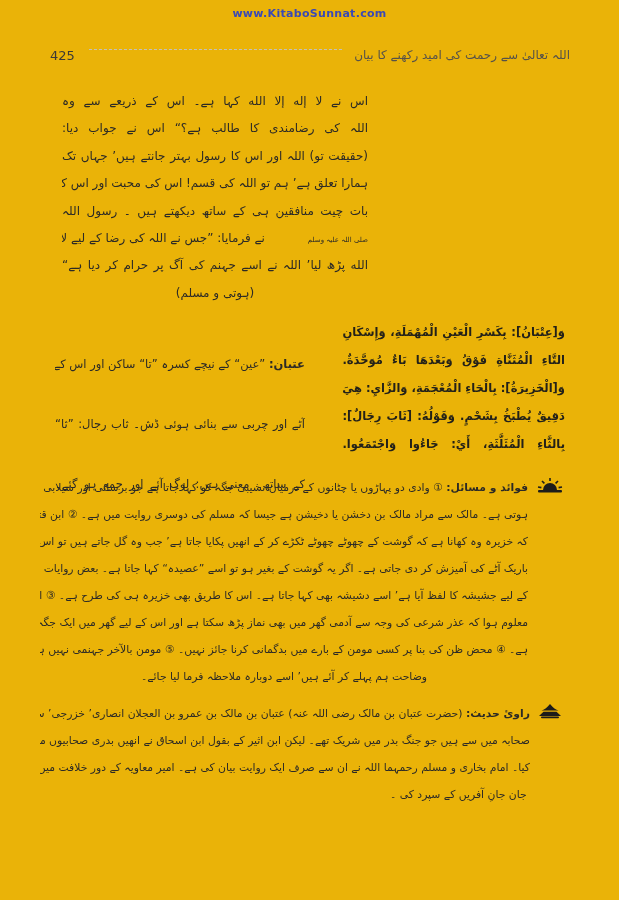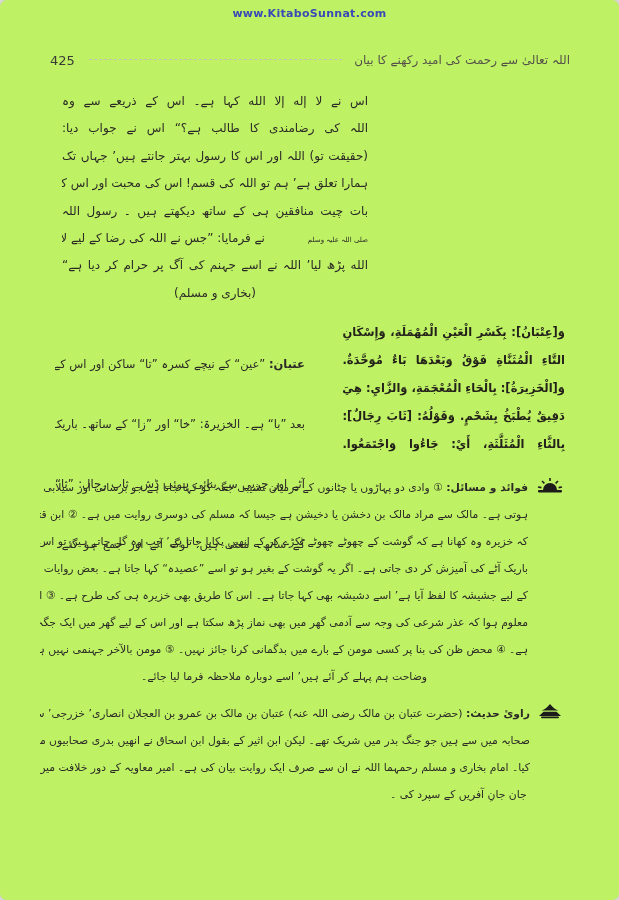--- a/index.html
+++ b/index.html
@@ -1,34 +1,33 @@
 <!DOCTYPE html>
 <html lang="ur" dir="rtl"><head>
 <meta charset="utf-8">
 <style>
   html,body { margin:0; padding:0; background:#e8e6e2; }
   .page {
     position:relative; width:619px; height:900px; margin:0 auto;
-    background:#bef264;
+    background:#eab308;
     box-shadow:0 0 6px rgba(0,0,0,.25);
     overflow:hidden;
     font-family:"DejaVu Sans", sans-serif;
     color:#2c2a26;
-    border-radius:7px;
   }
   
   .url-bar {
     position:absolute; top:7px; left:0; width:100%;
     text-align:center; direction:ltr;
     font-size:11px; font-weight:bold; color:#3a49b5; letter-spacing:.3px;
   }
   
   .header-row {
     position:absolute; top:48px; left:50px; width:520px; height:24px;
-    display:flex; direction:ltr; align-items:center;
+    display:flex; direction:ltr; 
   }
   .page-num { flex:none; font-size:13px; color:#3b3a36; direction:ltr; }
   .header-rule { flex:1 1 auto; border-bottom:1px dashed #c3c0b8; margin:0 12px 2px 14px; height:1px; }
   .chapter-title { flex:none; direction:rtl; font-size:12px; color:#56524a; max-width:220px; white-space:nowrap; overflow:hidden; }
   
   .jline {
     direction:rtl; white-space:nowrap; overflow:hidden;
     text-align:justify; text-align-last:justify;
   }
   .center-line { direction:rtl; white-space:nowrap; overflow:hidden; text-align:center; text-align-last:center; }
@@ -74,34 +73,33 @@
   </div>
 
   <div class="block1">
     <div class="jline">اس نے لا إله إلا الله کہا ہے۔ اس کے ذریعے سے وہ</div>
     <div class="jline">اللہ کی رضامندی کا طالب ہے؟“ اس نے جواب دیا:</div>
     <div class="jline">(حقیقت تو) اللہ اور اس کا رسول بہتر جانتے ہیں’ جہاں تک</div>
     <div class="jline">ہمارا تعلق ہے’ ہم تو اللہ کی قسم! اس کی محبت اور اس کی</div>
     <div class="jline">بات چیت منافقین ہی کے ساتھ دیکھتے ہیں ۔ رسول اللہ</div>
     <div class="jline"><span class="saw">صلی اللہ علیہ وسلم</span> <span>نے فرمایا: ”جس نے اللہ کی رضا کے لیے لا إله إلا</span></div>
     <div class="jline">الله پڑھ لیا’ اللہ نے اسے جہنم کی آگ پر حرام کر دیا ہے“</div>
-    <div class="center-line">(بخاری و مسلم)</div>
+    <div class="center-line">(ہوتی و مسلم)</div>
   </div>
 
   <div class="two-col">
     <div class="ar-col">
       <div class="jline">وَ[عِتْبَانُ]: بِكَسْرِ الْعَيْنِ الْمُهْمَلَةِ، وَإِسْكَانِ</div>
       <div class="jline">التَّاءِ الْمُثَنَّاةِ فَوْقُ وَبَعْدَهَا بَاءٌ مُوَحَّدَةٌ.</div>
       <div class="jline">وَ[الْخَزِيرَةُ]: بِالْحَاءِ الْمُعْجَمَةِ، وَالزَّايِ: هِيَ</div>
       <div class="jline">دَقِيقٌ يُطْبَخُ بِشَحْمٍ. وَقَوْلُهُ: [ثَابَ رِجَالٌ]:</div>
       <div class="jline">بِالثَّاءِ الْمُثَلَّثَةِ، أَيْ: جَاءُوا وَاجْتَمَعُوا.</div>
     </div>
     <div class="ur-col">
       <div class="jline"><span class="bold-label">عتبان:</span> <span>”عین“ کے نیچے کسرہ ”تا“ ساکن اور اس کے</span></div>
-      <div class="jline">بعد ”با“ ہے۔ الخزیرۃ: ”خا“ اور ”زا“ کے ساتھ۔ باریک</div>
       <div class="jline">آٹے اور چربی سے بنائی ہوئی ڈش۔ ثاب رجال: ”ثا“</div>
       <div class="jline">کے ساتھ۔ معنی ہیں: لوگ آئے اور جمع ہو گئے۔</div>
     </div>
   </div>
 
   <div class="section benefits">
     <svg class="section-icon" viewBox="0 0 28 18" xmlns="http://www.w3.org/2000/svg">
       <g fill="#1d1c1a" stroke="#1d1c1a">
         <path d="M7 13 a7 7 0 0 1 14 0 z" stroke="none"></path>
         <line x1="14" y1="1" x2="14" y2="4" stroke-width="1.6"></line>

